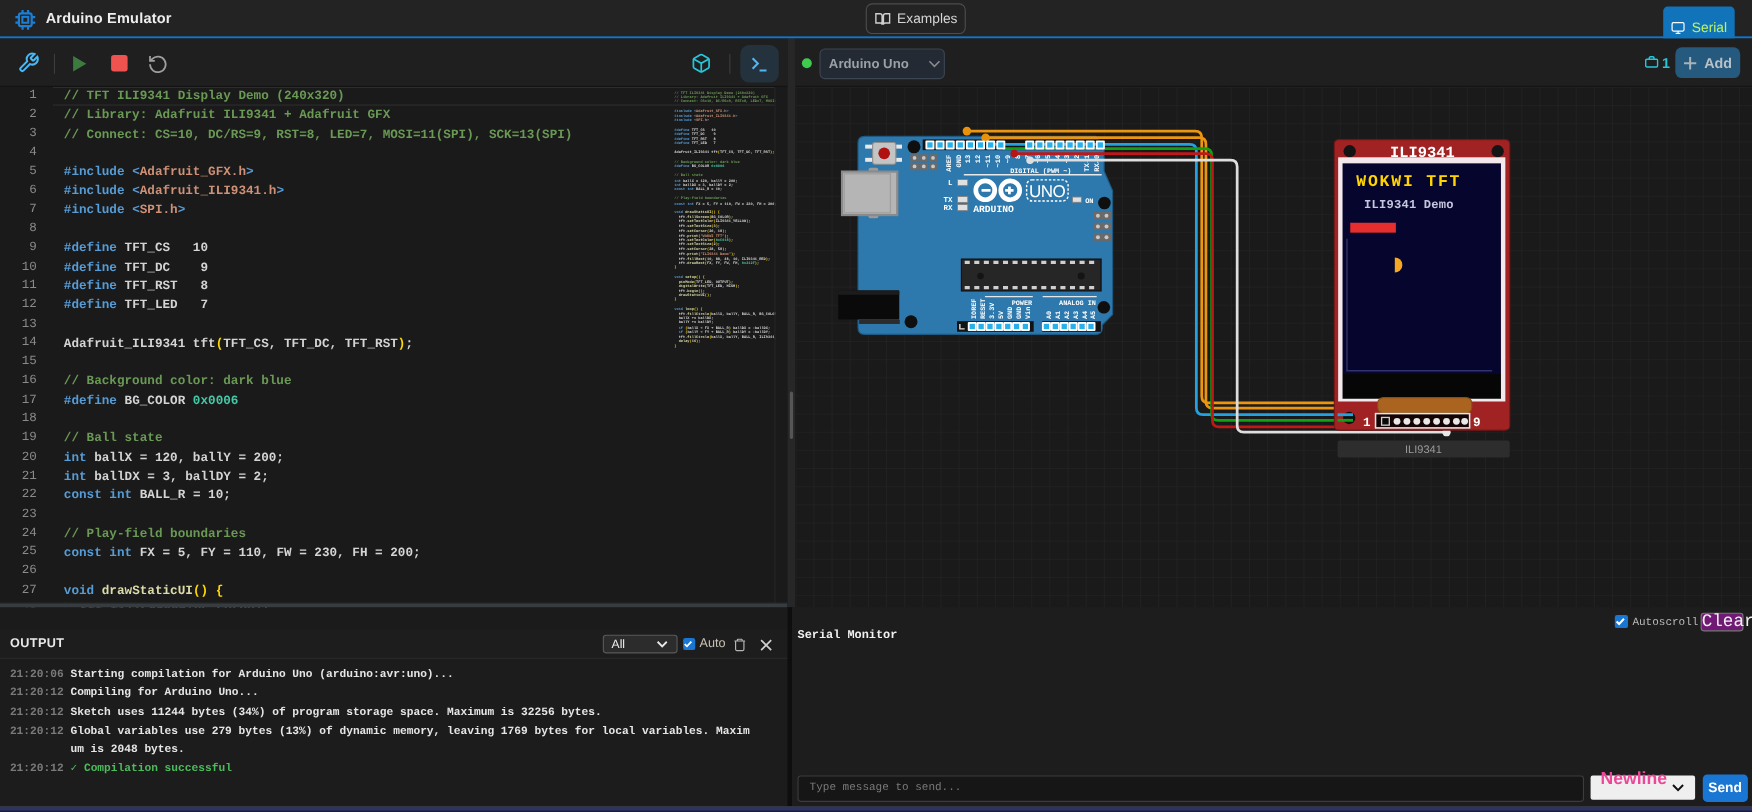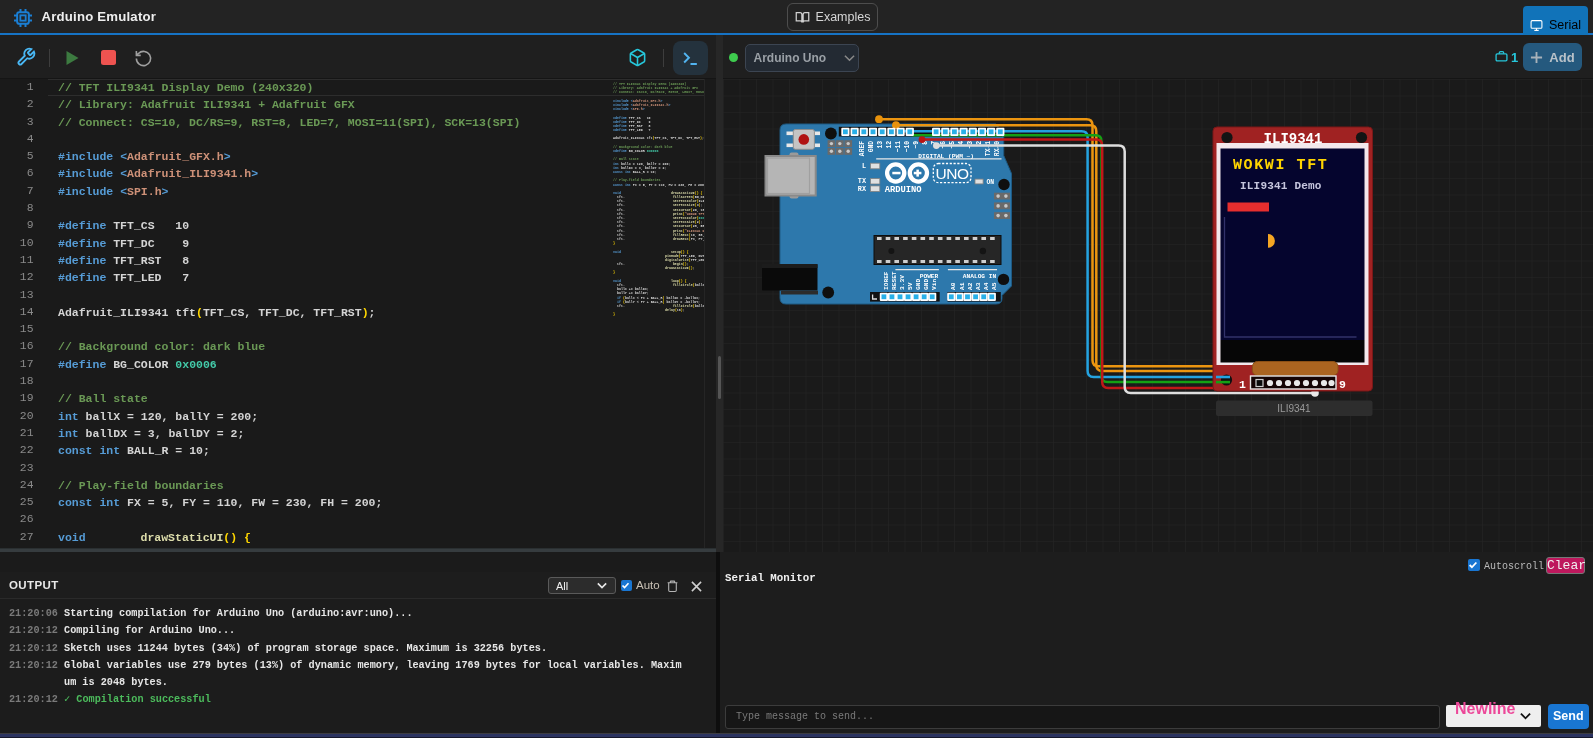--- a/index.html
+++ b/index.html
@@ -5,35 +5,35 @@
 * { margin:0; padding:0; box-sizing:border-box; }
 html,body { width:1593px; height:738px; background:#1b1b1b; overflow:hidden; }
 body { position:relative; font-family:"Liberation Sans", sans-serif; }
 .abs { position:absolute; }
 svg { display:block; }
 
 #topbar { left:0; top:0; width:1593px; height:33px; background:#232323; }
 #blueline { left:0; top:33px; width:1593px; height:2px; background:#1673c5; }
 #title { left:41.5px; top:9px; font-size:13.2px; font-weight:bold; color:#eeeeee; letter-spacing:.2px; }
 #examplesBtn { left:787px; top:3px; width:91px; height:28px; border:1px solid #4d4d4d; border-radius:6px; color:#d6d6d6; font-size:12.5px; }
-#serialBtn { left:1512px; top:6px; width:65px; height:38px; background:#1173b9; border-radius:4px; color:#000000; font-size:12.5px;margin-left:11px; }
+#serialBtn { left:1512px; top:6px; width:65px; height:38px; background:#1173b9; border-radius:4px; color:#bef264; font-size:12.5px; }
 .btnrow { display:flex; align-items:center; justify-content:center; gap:6px; }
 
 #toolbarL { left:0; top:35px; width:716px; height:44px; background:#1f1f1f; border-bottom:1px solid #151515; }
 #toolbarR { left:723px; top:35px; width:870px; height:44px; background:#1f1f1f; border-bottom:1px solid #151515; }
 .vsep { position:absolute; width:1px; background:#3d3d3d; }
 
 #editor { left:0; top:79px; width:716px; height:473px; background:#1a1a1a; overflow:hidden; }
 #gutter { left:0; top:0; width:33.5px; text-align:right; font-family:"Liberation Mono", monospace; font-size:11.4px; line-height:17.3px; color:#8a8a8a; white-space:pre; }
 #code { left:58px; top:0; font-family:"Liberation Mono", monospace; font-size:11.5px; line-height:17.3px; font-weight:bold; color:#d4d4d4; white-space:pre; }
 #curline { left:48px; top:0px; width:656px; height:17px; border-top:1px solid #2d2d2d; border-bottom:1px solid #2d2d2d; }
 #minimap { left:613px; top:3px; width:92px; overflow:hidden; font-family:"Liberation Mono", monospace; font-size:3.3px; line-height:4.18px; font-weight:bold; color:#d4d4d4; white-space:pre; }
 #mmline { left:703.5px; top:0; width:1px; height:473px; background:#252525; }
 .c { color:#6A9955; } .k { color:#569CD6; } .s { color:#CE9178; }
-.n { color:#43c9a8; } .f { color:#DCDCAA;margin-left:48px; } .g { color:#FFD700; }
+.n { color:#43c9a8; } .f { color:#DCDCAA; } .g { color:#FFD700; }
 
 #divider { left:716px; top:35px; width:7px; height:517px; background:#272727; }
 #divhandle { left:718px; top:356px; width:3px; height:43px; background:#555; border-radius:2px; }
 
 #outputPanel { left:0; top:552px; width:716px; height:183px; background:#1c1c1c;margin-top:20px; }
 #outHeader { left:0; top:0; width:716px; height:27px; background:#1d1d1d; border-bottom:1px solid #2a2a2a; }
 #serialPanel { left:720px; top:552px; width:873px; height:183px; background:#1d1d1d; }
 #serHeader { left:0; top:0; width:873px; height:26px; background:#1d1d1d; }
 #serBody { left:0; top:26px; width:873px; height:119px; background:#0a0a0a; }
 #botgap { left:716px; top:552px; width:4px; height:183px; background:#0e0e0e; }
@@ -511,21 +511,21 @@
 
 <div class="abs" id="serialPanel">
 <div class="abs" id="serHeader"></div>
 <div class="abs mono" style="left:5px;top:20px;font-size:10.8px;font-weight:bold;color:#f0f0f0">Serial Monitor</div>
 <div class="chk" style="left:748px;top:7px;width:12px;height:12px">
       <svg width="10" height="10" viewBox="0 0 12 12" style="margin-top:1px">
         <path d="M2 6l2.7 2.7L10 3" fill="none" stroke="#fff" stroke-width="2.2"></path>
       </svg>
     </div>
 <div class="abs mono" style="left:764px;top:8.5px;font-size:10px;color:#b9b9b9">Autoscroll</div>
-<div class="abs mono" style="left:826px;top:5px;width:39px;height:17px;background:#be185d;border:1px solid #777;border-radius:3px;text-align:center;font-size:13px;color:#f0f0f0;line-height:15px">Clear</div>
+<div class="abs mono" style="left:826px;top:5px;width:39px;height:17px;background:#701a75;border:1px solid #777;border-radius:3px;text-align:center;font-size:16px;color:#f0f0f0;line-height:15px">Clear</div>
 <div class="abs" style="left:5px;top:152.5px;width:715px;height:24px;background:#161616;border:1px solid #3c3c3c;border-radius:3px"></div>
 <div class="abs mono" style="left:16px;top:159px;font-size:10px;color:#7a7a7a">Type message to send...</div>
 <div class="abs" style="left:726px;top:152.5px;width:95px;height:22px;background:#efefef;border-radius:2px"></div>
 <div class="abs" style="left:735px;top:148px;font-size:16px;color:#ec4899;font-weight:600">Newline</div>
 <svg class="abs" style="left:800px;top:160px" width="11" height="8" viewBox="0 0 12 8" fill="none" stroke="#111" stroke-width="2">
       <path d="M1 1.5 L6 6.5 L11 1.5"></path>
     </svg>
 <div class="abs" style="left:827.5px;top:151.5px;width:41.5px;height:25px;background:#1976d2;border-radius:4px;text-align:center;color:#fff;font-size:12.5px;font-weight:bold;line-height:25px">Send</div>
 </div>
 <div class="abs" id="botgap"></div>

